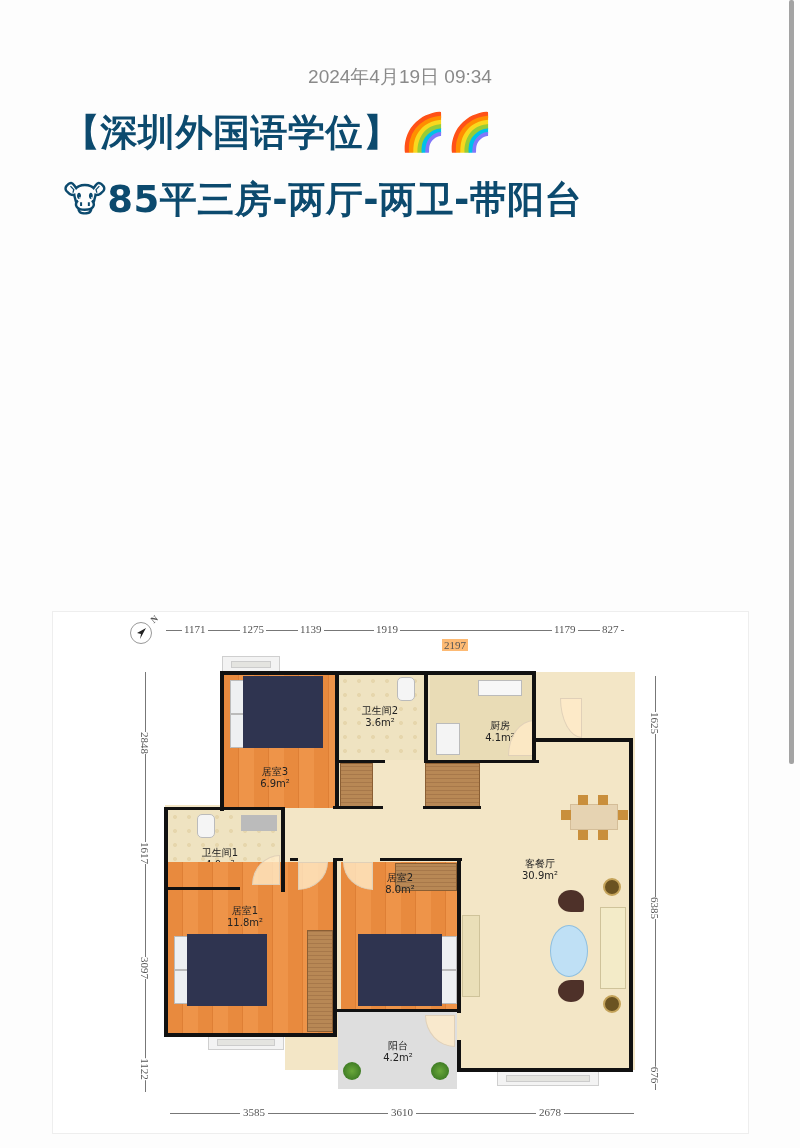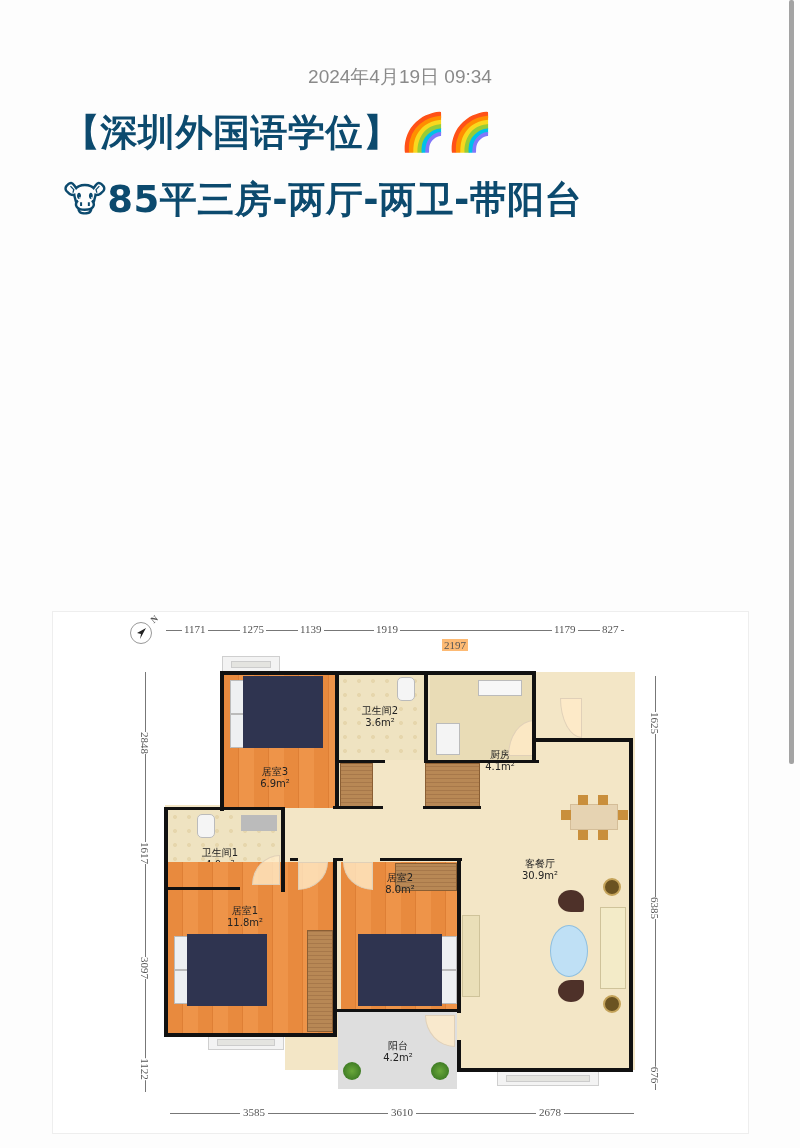--- a/index.html
+++ b/index.html
@@ -106,21 +106,21 @@
   <div class="room floor-tile" style="left:338px;top:674px;width:86px;height:86px;"></div>
   <div style="position:absolute;left:397px;top:677px;width:16px;height:22px;background:#f5f5f5;border:1px solid #bbb;border-radius:5px;"></div>
   <div class="label" style="left:350px;top:705px;width:60px;">
     <div>卫生间2</div>
       <div>3.6m²</div>
   </div>
 
   <div class="room floor-kitchen" style="left:430px;top:674px;width:105px;height:86px;"></div>
   <div style="position:absolute;left:478px;top:680px;width:42px;height:14px;background:#f7f7f7;border:1px solid #bbb;"></div>
   <div style="position:absolute;left:436px;top:723px;width:22px;height:30px;background:#f4f4f4;border:1px solid #bbb;"></div>
-  <div class="label" style="left:475px;top:720px;width:50px;margin-top:29px;">
+  <div class="label" style="left:475px;top:720px;width:50px;">
     <div>厨房</div>
       <div>4.1m²</div>
   </div>
 
   <div class="wardrobe" style="left:340px;top:763px;width:33px;height:44px;"></div>
   <div class="wardrobe" style="left:425px;top:763px;width:55px;height:44px;"></div>
 
   <div class="room floor-tile" style="left:168px;top:810px;width:113px;height:78px;"></div>
   <div style="position:absolute;left:197px;top:814px;width:16px;height:22px;background:#f5f5f5;border:1px solid #bbb;border-radius:5px;"></div>
   <div style="position:absolute;left:241px;top:815px;width:36px;height:16px;background:#bbb;"></div>

